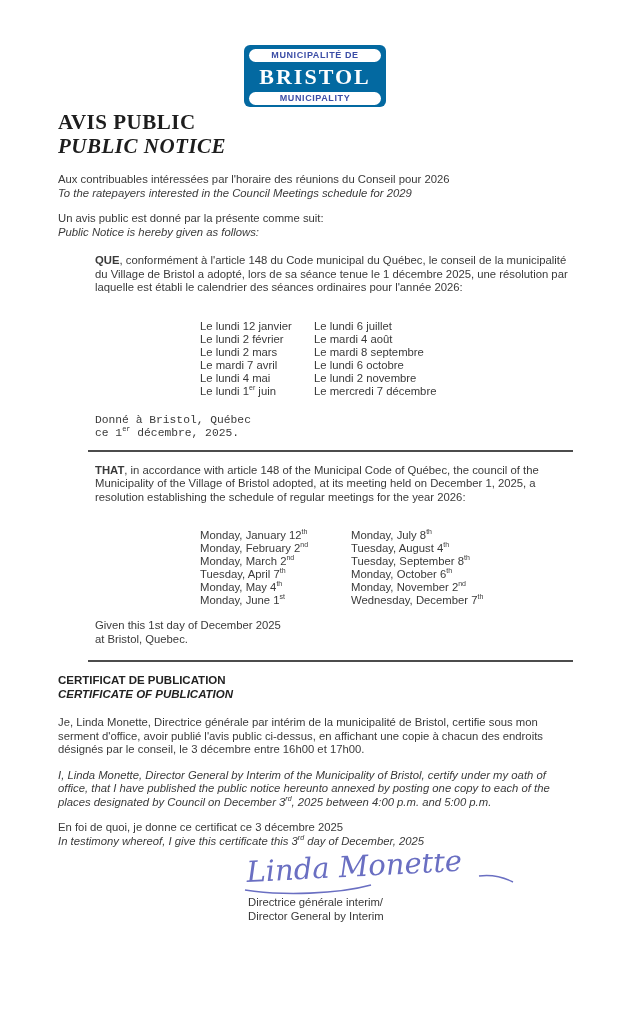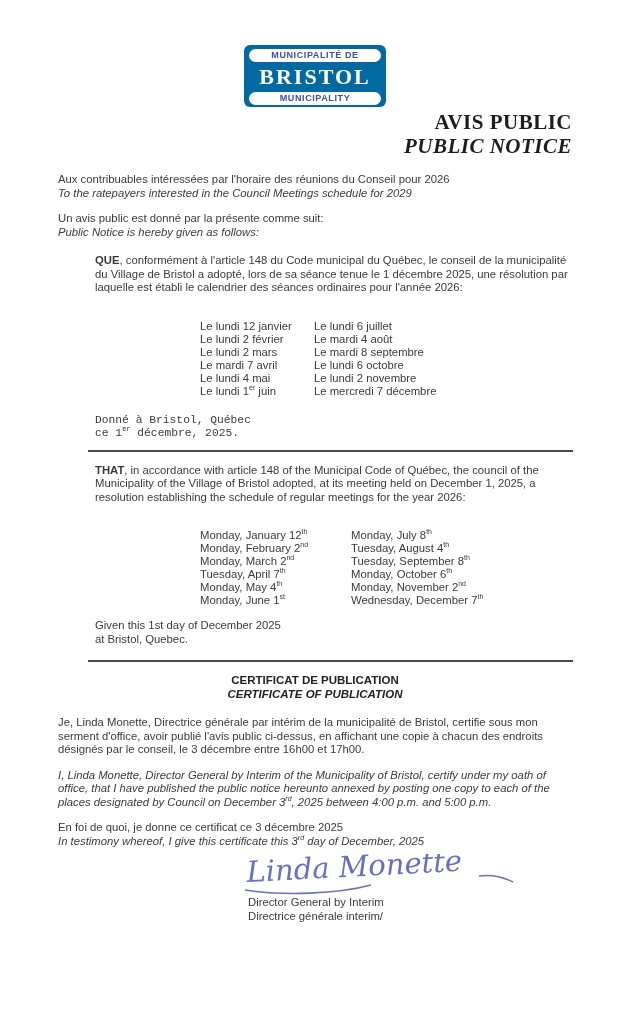--- a/index.html
+++ b/index.html
@@ -41,21 +41,21 @@
     font-family: "Liberation Serif", serif;
     font-weight: bold;
     font-size: 22px;
     letter-spacing: 2px;
     line-height: 26px;
     height: 26px;
   }
   .logo .band + .brand, .logo .brand + .band { margin-top: 2px; }
   
   .doc-title {
-    text-align: right;
+    text-align: left;
     font-family: "Liberation Serif", serif;
     font-weight: bold;
     color: #1d1d1d;
   }
   .doc-title .fr { font-size: 21px; line-height: 24px; margin-top: 3px; letter-spacing: 0.5px; }
   .doc-title .en { font-size: 21px; line-height: 24px; font-style: italic; letter-spacing: 0.5px; }
   
   .para { font-size: 11.3px; line-height: 13.5px; }
   .it { font-style: italic; }
   .b { font-weight: bold; margin-top: 12px; }
@@ -78,21 +78,21 @@
   .dates.en .col1 { width: 151px; }
   
   .divider {
     border: 0;
     border-top: 2px solid #4c4c4c;
     margin: 9px 0 0 30px;
     width: 485px;
   }
   
   .cert-heading {
-    text-align: center;
+    text-align: left;
     font-weight: bold;
     font-size: 11.5px;
     line-height: 13.5px;
     color: #222222;
   }
   
   .sig-block { margin-left: 185px; margin-top: 6px; }
   .sig-svg { display: block; }
   .sig-titles { font-size: 11.3px; line-height: 13.5px; margin-left: 5px; margin-top: -4px; }
 </style>
@@ -197,18 +197,18 @@
     <div class="it">In testimony whereof, I give this certificate this 3<sup>rd</sup> day of December, 2025</div>
   </div>
 
   <div class="sig-block">
     <svg class="sig-svg" width="290" height="46" viewBox="0 0 290 46">
       <text x="4" y="28" font-family="DejaVu Serif, serif" font-style="italic" font-size="29" fill="#6a6fc2" transform="rotate(-3 4 28)">Linda Monette</text>
       <path d="M2 36 C 40 42, 95 40, 128 31" stroke="#6a6fc2" stroke-width="1.6" fill="none"></path>
       <path d="M236 22 c 14 -2 26 2 34 6" stroke="#6a6fc2" stroke-width="1.4" fill="none"></path>
     </svg>
     <div class="sig-titles">
+      <div>Directrice générale interim/</div>
       <div>Director General by Interim</div>
-      <div>Directrice générale interim/</div>
     </div>
   </div>
 
 </div>
 
 </body></html>

